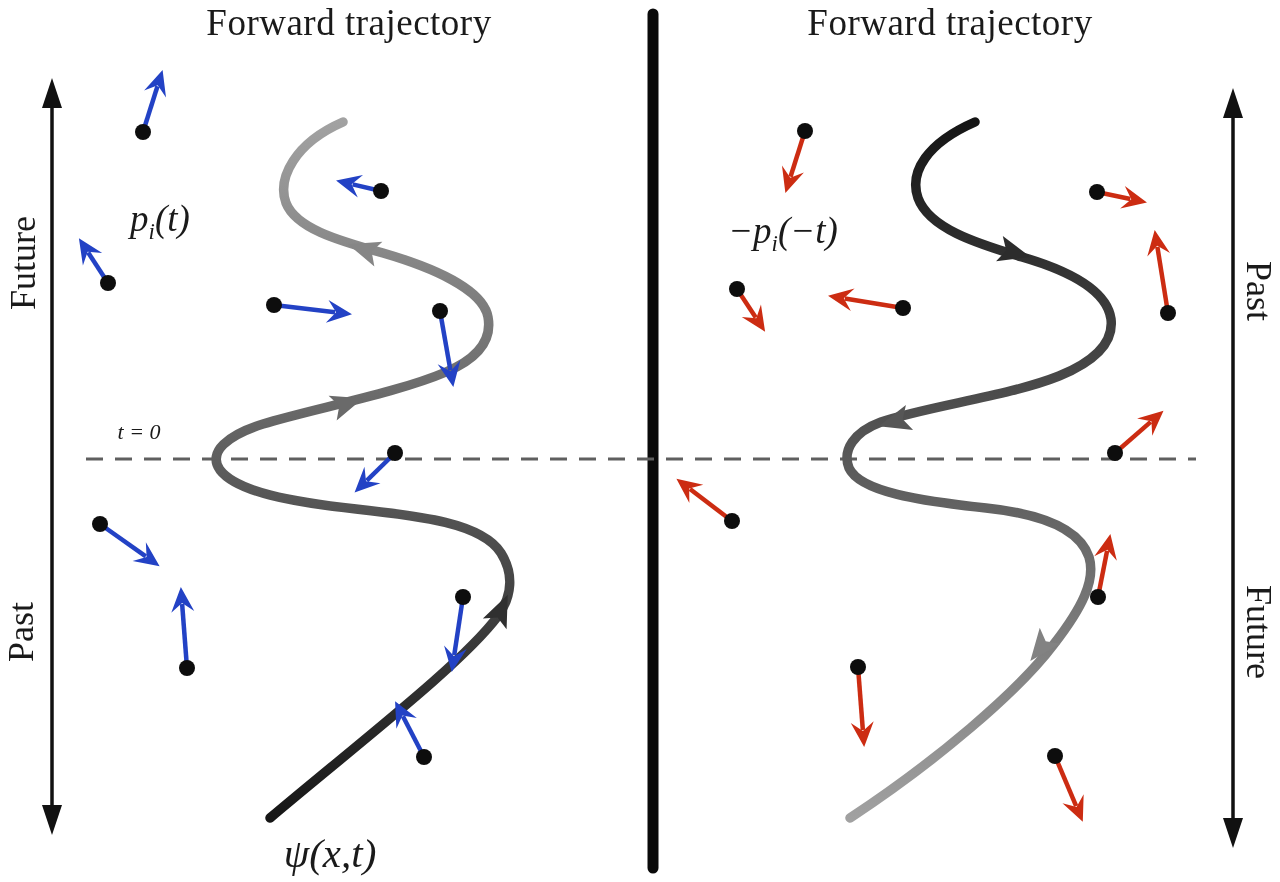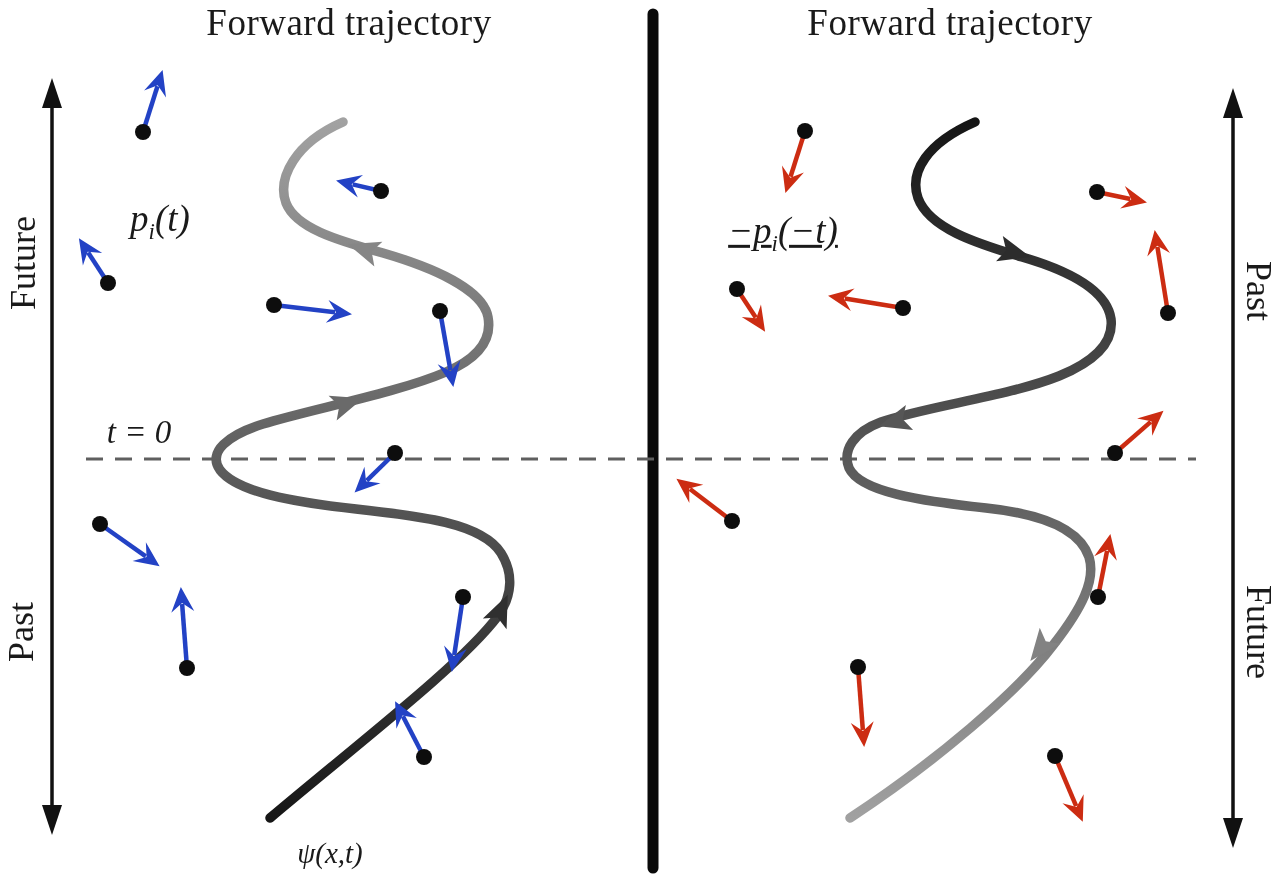--- a/index.html
+++ b/index.html
@@ -8,21 +8,21 @@
     overflow:hidden;font-family:"Liberation Serif","DejaVu Serif",serif;
   }
   #figure-svg{position:absolute;left:0;top:0;width:1280px;height:882px;}
   .lbl{
     position:absolute;transform:translate(-50%,-50%);
     color:#1a1a1a;white-space:nowrap;line-height:1;
   }
   .title{font-size:37px;font-style:normal;letter-spacing:.5px;}
   .math{font-style:italic;font-size:37px;}
   .math sub{font-size:.62em;font-style:italic;}
-  .big{font-size:29px;}
+  .big{font-size:41px;}
   .axis-lbl{font-size:36px;}
   .rot-ccw{transform:translate(-50%,-50%) rotate(-90deg);}
   .rot-cw{transform:translate(-50%,-50%) rotate(90deg);}
 </style>
 </head>
 <body>
 
 <div id="stage">
 
   <svg id="figure-svg" viewBox="0 0 1280 882" xmlns="http://www.w3.org/2000/svg">
@@ -152,23 +152,23 @@
         <polygon points="2,0 -23,11.5 -14,0 -23,-11.5" fill="#cc2c12" transform="translate(1082,820) rotate(67.12633480937329)"></polygon>
         <circle cx="1055" cy="756" r="8" fill="#0d0d0d"></circle>
       </g>
     </svg>
 
   <div class="lbl title" style="left:349px;top:22px;">Forward trajectory</div>
   <div class="lbl title" style="left:950px;top:22px;">Forward trajectory</div>
 
   <div class="lbl math" style="left:160px;top:222px;text-align:right;"><span>p</span><sub>i</sub><span>(t)</span></div>
 
-  <div class="lbl math" style="left:783px;top:234px;text-decoration:underline;"><span>−p</span><sub>i</sub><span>(−t)</span></div>
+  <div class="lbl math" style="left:783px;top:234px;"><span>−p</span><sub>i</sub><span>(−t)</span></div>
 
-  <div class="lbl math" style="left:139px;top:432px;font-size:33px;">t = 0</div>
+  <div class="lbl math" style="left:139px;top:432px;font-size:22px;">t = 0</div>
 
   <div class="lbl math big" style="left:330px;top:853px;">ψ(x,t)</div>
 
   <div class="lbl axis-lbl rot-ccw" style="left:23px;top:263px;">Future</div>
   <div class="lbl axis-lbl rot-ccw" style="left:21px;top:632px;">Past</div>
   <div class="lbl axis-lbl rot-cw" style="left:1259px;top:291px;">Past</div>
   <div class="lbl axis-lbl rot-cw" style="left:1259px;top:632px;">Future</div>
 </div>
 
 </body></html>

